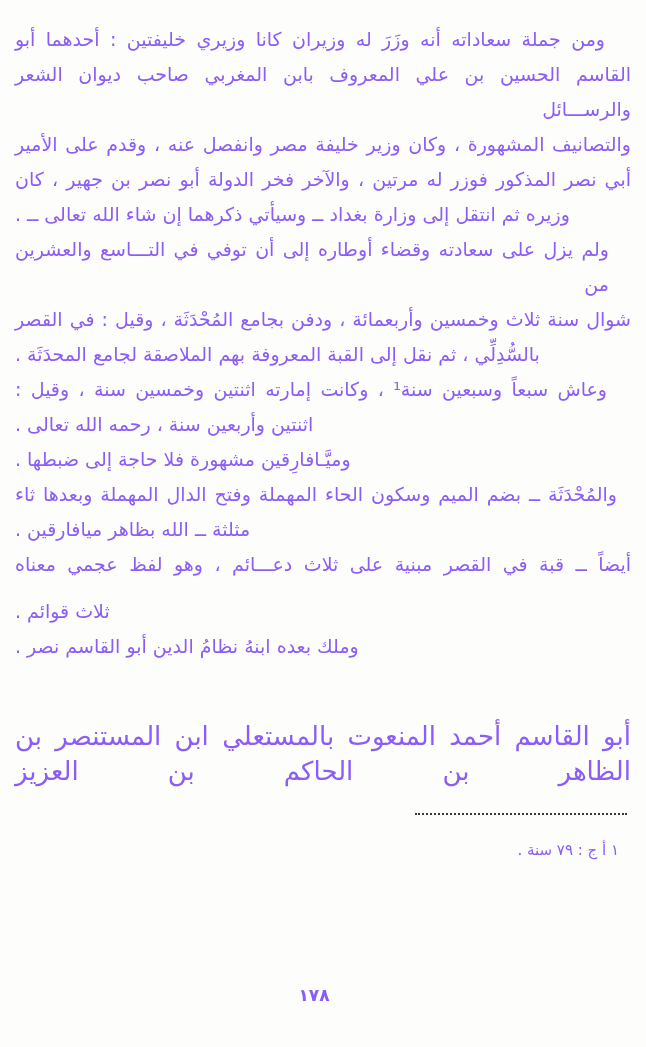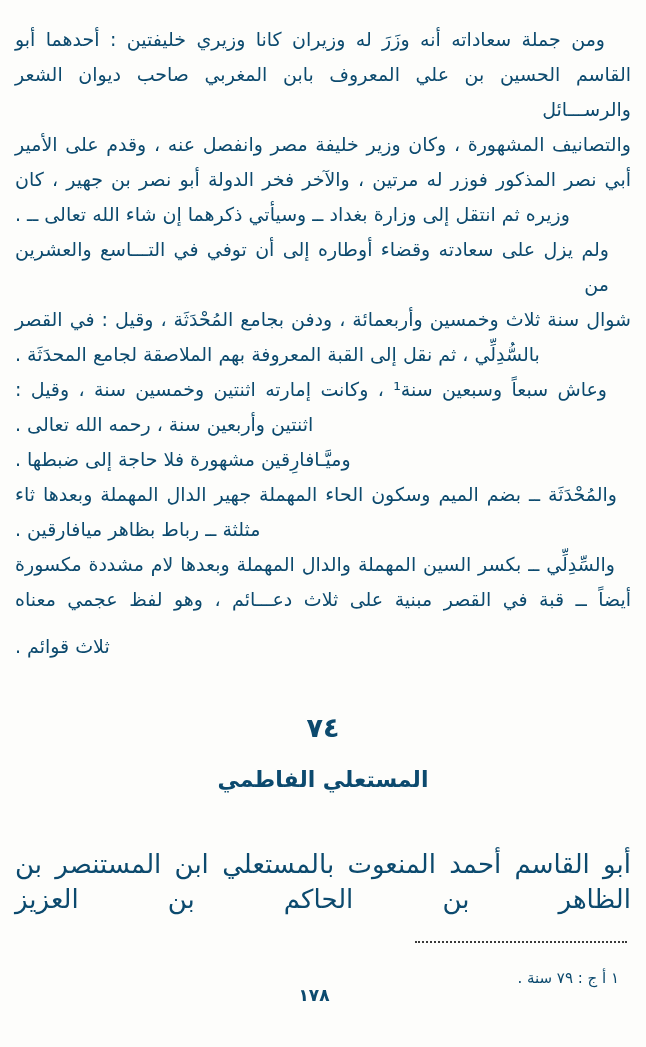--- a/index.html
+++ b/index.html
@@ -2,21 +2,21 @@
 <html lang="ar" dir="rtl"><head>
 <meta charset="utf-8">
 <style>
   html, body { margin: 0; padding: 0; background: #ffffff; }
   .page {
     position: relative;
     width: 646px;
     height: 1047px;
     margin: 0 auto;
     background: #fdfdfb;
-    color: #0c4a6e;
+    color: #8b5cf6;
     font-family: "DejaVu Sans", sans-serif;
     direction: rtl;
     box-sizing: border-box;
     padding: 22px 15px 0 15px;
     overflow: hidden;
   }
   .body-text { width: 616px; }
   .line {
     font-size: 19px;
     line-height: 35px;
@@ -80,30 +80,28 @@
       <div class="line j">القاسم الحسين بن علي المعروف  بابن المغربي صاحب  ديوان الشعر والرســـائل</div>
       <div class="line j">والتصانيف المشهورة ، وكان وزير خليفة مصر وانفصل عنه ، وقدم على الأمير</div>
       <div class="line j">أبي نصر المذكور فوزر له مرتين ، والآخر فخر الدولة أبو نصر بن جهير ، كان</div>
       <div class="line">وزيره ثم انتقل إلى وزارة بغداد ــ وسيأتي ذكرهما إن شاء الله تعالى ــ .</div>
       <div class="line j" style="padding-right: 22px;">ولم يزل على سعادته  وقضاء أوطاره  إلى أن توفي في التـــاسع والعشرين من</div>
       <div class="line j">شوال سنة ثلاث وخمسين وأربعمائة ، ودفن بجامع المُحْدَثَة ، وقيل : في القصر</div>
       <div class="line">بالسُّدِلِّي ، ثم نقل إلى القبة المعروفة بهم الملاصقة لجامع المحدَثَة .</div>
       <div class="line j" style="padding-right: 24px;">وعاش سبعاً وسبعين سنة¹ ،  وكانت إمارته اثنتين وخمسين سنة ،  وقيل :</div>
       <div class="line">اثنتين وأربعين سنة ، رحمه الله تعالى .</div>
       <div class="line" style="padding-right: 14px;">وميَّـافارِقين مشهورة فلا حاجة إلى ضبطها .</div>
-      <div class="line j" style="padding-right: 14px;">والمُحْدَثَة ــ بضم الميم وسكون الحاء المهملة  جهير الدال المهملة  وبعدها ثاء</div>
-      <div class="line">مثلثة ــ رباط بظاهر ميافارقين .</div>
-      <div class="line j" style="padding-right: 16px;">والسِّدِلِّي ــ بكسر السين المهملة والدال المهملة وبعدها لام مشددة مكسورة</div>
+      <div class="line j" style="padding-right: 14px;">والمُحْدَثَة ــ بضم الميم وسكون الحاء المهملة  وفتح الدال المهملة  وبعدها ثاء</div>
+      <div class="line">مثلثة ــ الله بظاهر ميافارقين .</div>
       <div class="line j">أيضاً ــ قبة في القصر  مبنية  على ثلاث  دعـــائم ،  وهو  لفظ  عجمي  معناه</div>
       <div class="line" style="padding-right: 20px; margin-top: 12px;">ثلاث قوائم .</div>
+      <div class="line" style="padding-right: 6px;">وملك بعده ابنهُ نظامُ الدين أبو القاسم نصر .</div>
     </div>
 
   <div class="section-head">
-    <div class="sec-num">٧٤</div>
-    <div class="sec-title">المستعلي الفاطمي</div>
   </div>
 
   <div class="intro-line">أبو القاسم أحمد المنعوت بالمستعلي ابن المستنصر بن الظاهر بن الحاكم بن العزيز</div>
 
   <div class="fn-sep"></div>
 
   <div class="footnotes">
       <div class="fn-line" style="padding-right: 12px;">١  أ ج : ٧٩ سنة .</div>
     </div>
 

